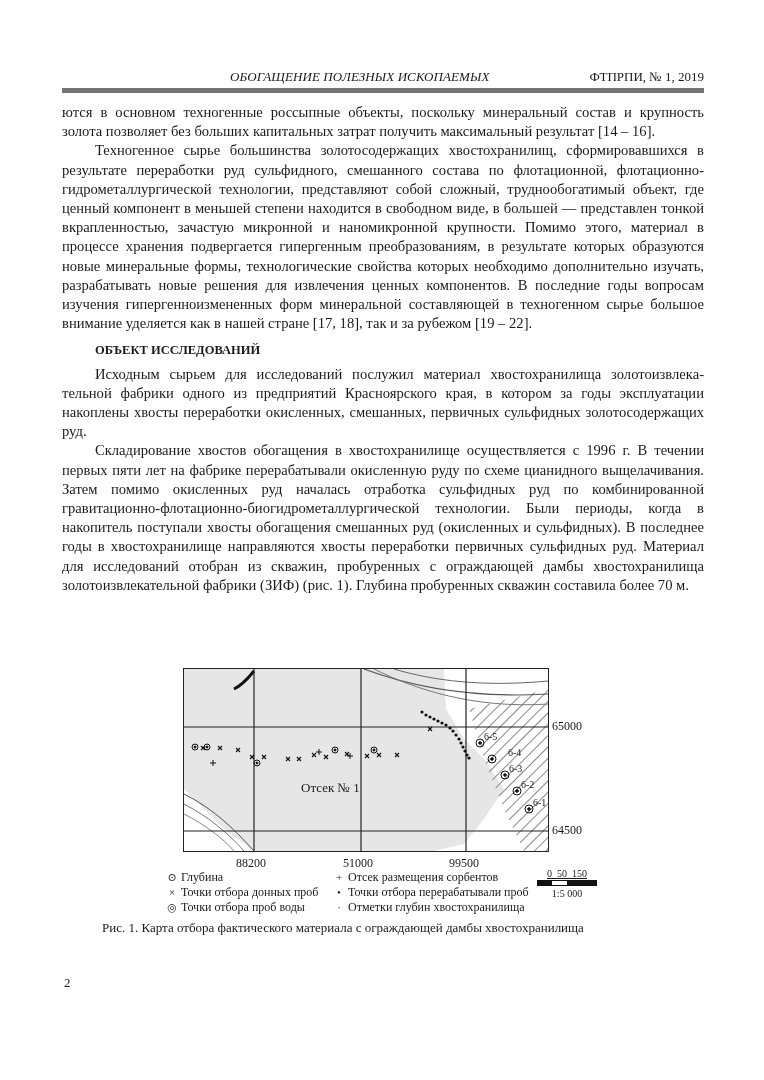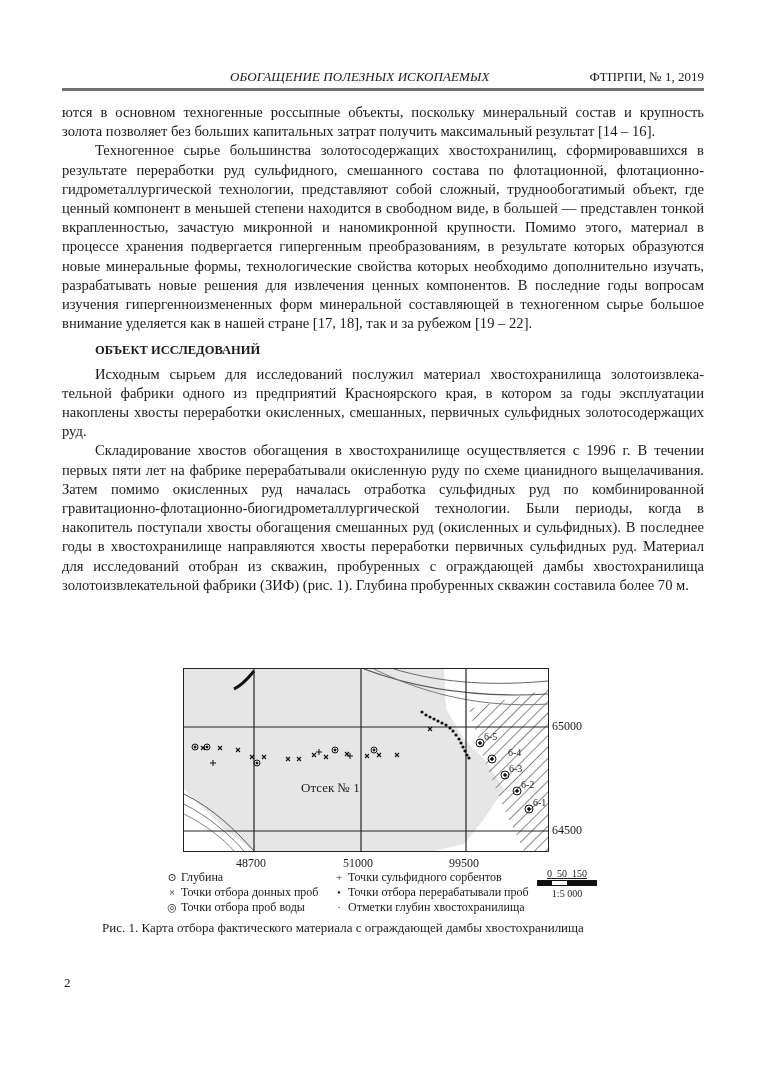--- a/index.html
+++ b/index.html
@@ -1,19 +1,19 @@
 <!DOCTYPE html>
 <html><head>
 <meta charset="utf-8">
 <style>
   html, body { margin:0; padding:0; background:#ffffff; }
   body { width:764px; height:1080px; position:relative; overflow:hidden;
          font-family:"Liberation Serif", "DejaVu Serif", serif; color:#1a1a1a; }
   .header { position:absolute; left:62px; top:66px; width:642px; height:22px;
-            border-bottom:3px solid #737373; }
+            border-bottom:5px solid #737373; }
   .header .journal { position:absolute; left:168px; top:3px; font-style:italic; font-size:13px; letter-spacing:0.1px; }
   .header .issue { position:absolute; right:0; top:3px; font-size:13px; }
   .body-text { position:absolute; left:62px; top:103px; width:642px; font-size:14.6px; line-height:19.2px;
                text-align:justify; }
   .body-text p { margin:0; text-indent:0; }
   .body-text p.ind { text-indent:33px; }
   .body-text h3 { margin:8px 0 4px 33px; font-size:12.5px; font-weight:bold; }
   .figure { position:absolute; left:160px; top:660px; width:450px; height:250px; }
   .map { position:absolute; left:23px; top:8px; width:364px; height:182px; border:1.5px solid #222;
          background:#ffffff; overflow:hidden; }
@@ -143,21 +143,21 @@
           <path d="M166,84 v6 m-3,-3 h6"></path>
       </g>
     </svg>
     <span class="otsek" style="left:117px; top:111px;">Отсек № 1</span>
     <span style="position:absolute; left:300px; top:62px; font-size:10px;">6-5</span>
     <span style="position:absolute; left:324px; top:78px; font-size:10px;">6-4</span>
     <span style="position:absolute; left:325px; top:94px; font-size:10px;">6-3</span>
     <span style="position:absolute; left:337px; top:110px; font-size:10px;">6-2</span>
     <span style="position:absolute; left:349px; top:128px; font-size:10px;">6-1</span>
   </div>
-  <span class="tick-x" style="left:76px;">48700</span>
+  <span class="tick-x" style="left:76px;">88200</span>
   <span class="tick-x" style="left:183px;">51000</span>
   <span class="tick-x" style="left:289px;">99500</span>
   <span class="tick-y" style="top:59px;">65000</span>
   <span class="tick-y" style="top:163px;">64500</span>
 
   <div class="legend">
     <div class="col" style="left:0; top:0;">
       <div class="row">
           <span class="sym">⊙</span>
           <span>Глубина</span>
@@ -167,21 +167,21 @@
           <span>Точки отбора донных проб</span>
         </div>
       <div class="row">
           <span class="sym">◎</span>
           <span>Точки отбора проб воды</span>
         </div>
     </div>
     <div class="col" style="left:167px; top:0;">
       <div class="row">
           <span class="sym">+</span>
-          <span>Точки сульфидного сорбентов</span>
+          <span>Отсек размещения сорбентов</span>
         </div>
       <div class="row">
           <span class="sym">•</span>
           <span>Точки отбора перерабатывали проб</span>
         </div>
       <div class="row">
           <span class="sym">·</span>
           <span>Отметки глубин хвостохранилища</span>
         </div>
     </div>

